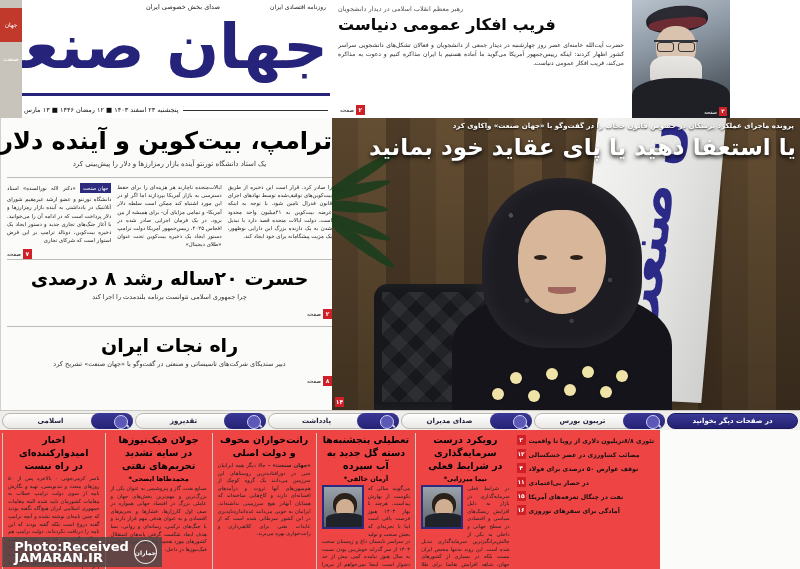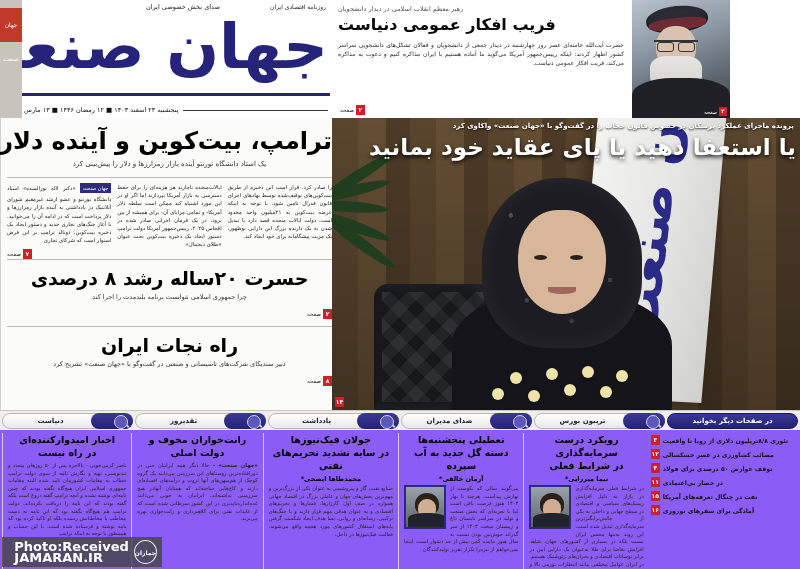--- a/index.html
+++ b/index.html
@@ -348,24 +348,24 @@
   .tab span{ margin-right:34px; white-space:nowrap; }
   .tab.dark{
     background: linear-gradient(#3a3896,#232170);
     border-color:#1b1a5c; color:#fff;
     justify-content:center;
   }
   .tab.dark span{ margin-right:0; }
 
   
   .bottom{
-    position:absolute; top:430px; left:0; width:800px; height:139px;
+    position:absolute; top:430px; left:0; width:660px; height:139px;
     display:flex; flex-direction:row-reverse;
     padding:3px 2px 0;
-    background:#8b5cf6;
+    background:#ef4444;
   }
   .bcol{
     position:relative; padding:0 5px;
     border-left:1px solid #cfcdc8;
     overflow:hidden;
   }
   .bcol:last-child{ border-left:none; }
   .bcol h3{
     font-size:9.5px; font-weight:bold; color:#000;
     text-align:center; line-height:13px; margin-bottom:3px;
@@ -555,21 +555,21 @@
 
       <div class="photo-pageref">
         <span class="sq">۱۴</span>
       </div>
     </div>
   </div>
 
   <div class="tabbar">
     <div class="tab">
       <div class="knob"></div>
-      <span>دنیاست</span>
+      <span>اسلامی</span>
     </div>
     <div class="tab">
       <div class="knob"></div>
       <span>تقدیروز</span>
     </div>
     <div class="tab">
       <div class="knob"></div>
       <span>یادداشت</span>
     </div>
     <div class="tab">
@@ -584,35 +584,35 @@
       <span>در صفحات دیگر بخوانید</span>
     </div>
   </div>
 
   <div class="bottom">
 
     <div class="bcol" style="width:130px">
       <h3>اخبار امیدوارکننده‌ای</h3>
       <h3 style="margin-top:-3px">در راه نیست</h3>
       <div class="btxt">ناصر کرمی‌جونی - بالاخره پس از ۵۰ روزهای متعدد و تندنویسی، تهیه و نگارش نامه از سوی دولت ترامپ خطاب به مقامات کشورمان تایید شده البته مقامات جمهوری اسلامی ایران هیچ‌گاه نگفته بودند که چنین نامه‌ای نوشته نشده و آنچه ترامپ گفته دروغ است بلکه گفته بودند که این نامه را دریافت نکرده‌اند. دولت ترامپ هم هیچ‌گاه نگفته بود که این نامه به دست مخاطب با مخاطبانش رسیده بلکه او تاکید کرده بود که نامه نوشته و فرستاده شده است. با این حساب و همینطور با توجه به اینکه ترامپ</div>
+    </div>
+
+    <div class="bcol" style="width:136px">
+      <h3>جولان فیک‌نیوزها</h3>
+      <h3 style="margin-top:-3px">در سایه تشدید تحریم‌های نفتی</h3>
+      <div class="byline">محمدطاها ایضحی*</div>
+      <div class="btxt">صنایع نفت، گاز و پتروشیمی به عنوان یکی از بزرگ‌ترین و مهم‌ترین بخش‌های جهان و عاملی بزرگ در اقتصاد جهانی همواره در صف اول کارزارها، فشارها و تحریم‌های اقتصادی و به عنوان هدفی مهم قرار دارند و با جنگ‌های ترکیبی، رسانه‌ای و روانی، بسا هدف ایجاد شکست گرفتن پایه‌های استقلال کشورهای مورد هجمه واقع می‌شوند. فعالیت فیک‌نیوزها در داخل،</div>
     </div>
 
     <div class="bcol" style="width:132px">
       <h3>رانت‌خواران مخوف و دولت اصلی</h3>
       <div class="btxt">
         <span class="src-inline">«جهان صنعت» -</span>
         <span>حالا دیگر همه ایرانیان حتی در دورافتاده‌ترین روستاهای این سرزمین می‌دانند یک گروه کوچک از هم‌میهن‌های آنها ثروت و درآمدهای افسانه‌ای دارند و کاخ‌هایی ساخته‌اند که همتایان آنهادر هیچ سرزمینی نداشته‌اند. ایرانیان به خوبی می‌دانند غده‌انداره‌ناپذیری در این کشور سرطانی شده است که از عایدات نفتی برای کلاهبرداری و رانت‌خواری بهره می‌برند.</span>
       </div>
-    </div>
-
-    <div class="bcol" style="width:136px">
-      <h3>جولان فیک‌نیوزها</h3>
-      <h3 style="margin-top:-3px">در سایه تشدید تحریم‌های نفتی</h3>
-      <div class="byline">محمدطاها ایضحی*</div>
-      <div class="btxt">صنایع نفت، گاز و پتروشیمی به عنوان یکی از بزرگ‌ترین و مهم‌ترین بخش‌های جهان و عاملی بزرگ در اقتصاد جهانی همواره در صف اول کارزارها، فشارها و تحریم‌های اقتصادی و به عنوان هدفی مهم قرار دارند و با جنگ‌های ترکیبی، رسانه‌ای و روانی، بسا هدف ایجاد شکست گرفتن پایه‌های استقلال کشورهای مورد هجمه واقع می‌شوند. فعالیت فیک‌نیوزها در داخل،</div>
     </div>
 
     <div class="bcol" style="width:126px">
       <h3>تعطیلی پنجشنبه‌ها</h3>
       <h3 style="margin-top:-3px">دسته گل جدید به آب سپرده</h3>
       <div class="byline">آرمان خالقی*</div>
       <div class="btxt">
         <span class="author-photo">
           <span class="h"></span>
             <span class="f"></span>

